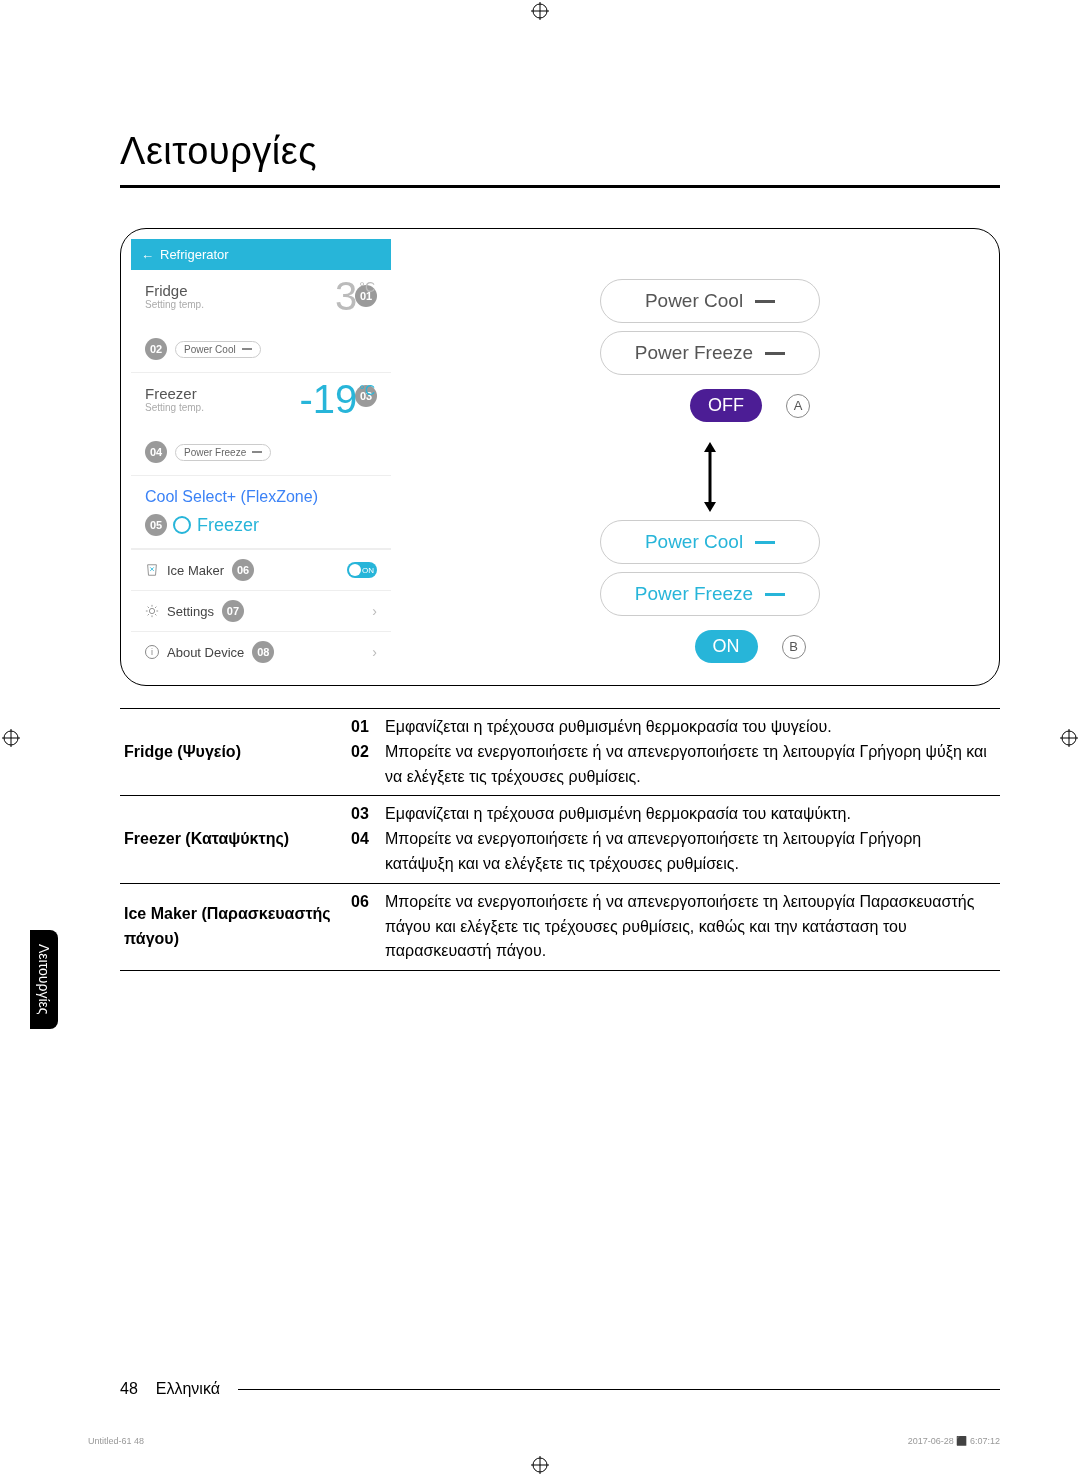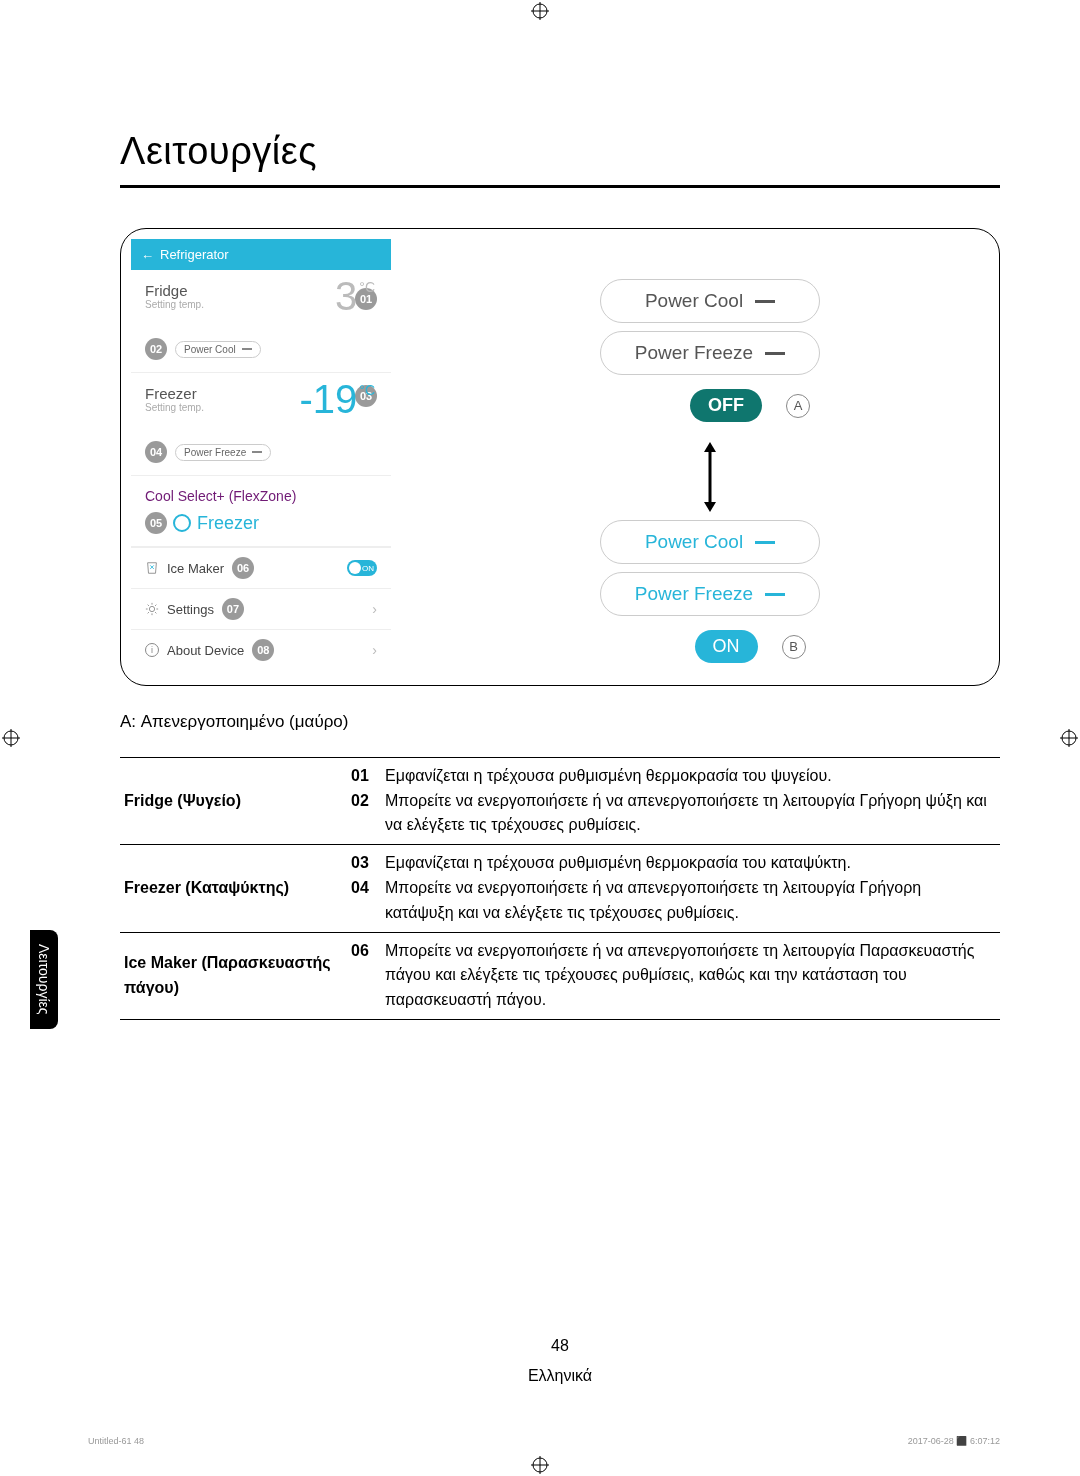--- a/index.html
+++ b/index.html
@@ -33,37 +33,37 @@
   .switch-on::before { content: ""; position: absolute; left: 2px; top: 2px; width: 12px; height: 12px; background: #fff; border-radius: 50%; }
   .icon-cup { width: 14px; height: 14px; display: inline-block; }
   .icon-gear { width: 14px; height: 14px; display: inline-block; }
   .icon-info { width: 14px; height: 14px; border: 1px solid #888; border-radius: 50%; display: inline-flex; align-items: center; justify-content: center; font-size: 9px; color: #888; }
   
   .diagram { flex: 1; display: flex; flex-direction: column; align-items: center; gap: 8px; padding-top: 40px; }
   .bigpill { border: 1px solid #ccc; border-radius: 24px; padding: 10px 22px; font-size: 19px; color: #555; display: flex; align-items: center; gap: 12px; min-width: 220px; justify-content: center; }
   .bigpill.cyan { color: #27b5d9; }
   .bigpill .dash2 { width: 20px; height: 3px; background: currentColor; }
   .state-pill { border-radius: 18px; padding: 6px 18px; font-size: 18px; color: #fff; display: inline-block; }
-  .state-pill.off { background: #0f766e; font-weight: bold; }
+  .state-pill.off { background: #4c1d95; }
   .state-pill.on { background: #27b5d9; }
   .state-row { display: flex; align-items: center; gap: 24px; margin: 6px 0 12px 80px; }
   .letter { width: 24px; height: 24px; border: 1px solid #888; border-radius: 50%; display: inline-flex; align-items: center; justify-content: center; font-size: 13px; color: #555; }
   .darrow { width: 12px; height: 70px; }
   
   .legend { margin-top: 22px; font-size: 17px; line-height: 1.7; }
   
   .tbl { width: 100%; border-collapse: collapse; margin-top: 20px; font-size: 16px; }
   .tbl td { border-top: 1px solid #000; border-bottom: 1px solid #000; padding: 6px 6px; vertical-align: top; line-height: 1.55; }
   .tbl td:first-child { width: 225px; font-weight: bold; vertical-align: middle; padding-left: 4px; }
   .desc-row { display: flex; gap: 8px; }
   .desc-row .num { font-weight: bold; width: 26px; flex-shrink: 0; }
   
   .sidetab { position: absolute; left: 30px; top: 930px; background: #000; color: #fff; font-size: 14px; padding: 14px 6px; border-radius: 0 8px 8px 0; writing-mode: vertical-rl; text-orientation: mixed; }
   
-  .footer { position: absolute; bottom: 78px; left: 120px; right: 80px; font-size: 16px; display: flex; align-items: center; gap: 12px; flex-direction: column; }
+  .footer { position: absolute; bottom: 78px; left: 120px; right: 80px; font-size: 16px; display: flex; align-items: center; gap: 18px; }
   .footer .line { flex: 1; border-top: 1px solid #000; }
   .tiny { position: absolute; bottom: 30px; left: 80px; right: 80px; font-size: 9px; color: #999; display: flex; justify-content: space-between; padding-left: 8px; }
 </style>
 </head>
 <body>
 
 <svg style="position:absolute;left:531px;top:2px" width="18" height="18">
     <circle cx="9" cy="9" r="7" fill="none" stroke="#000" stroke-width="1"></circle>
     <line x1="9" y1="0" x2="9" y2="18" stroke="#000"></line>
     <line x1="0" y1="9" x2="18" y2="9" stroke="#000"></line>
@@ -93,21 +93,21 @@
 
   <div class="illus-wrap">
 
     <div class="phone">
       <div class="phone-header">
         <span class="arrow">←</span>
         <span>Refrigerator</span>
       </div>
 
       <div class="panel">
-        <div style="display:flex;align-items:flex-end;gap:17px">
+        <div style="display:flex;align-items:center;gap:17px">
           <div style="flex:1">
             <div class="label">Fridge</div>
             <div class="sublabel">Setting temp.</div>
           </div>
           <span class="numbub">01</span>
         </div>
         <div class="big-temp grey">
           <span>3</span>
           <span class="unit">°C</span>
         </div>
@@ -135,21 +135,21 @@
         <div style="margin-top:28px;display:flex;align-items:center;gap:8px">
           <span class="numbub">04</span>
           <span class="pill">
             <span>Power Freeze</span>
             <span class="dash"></span>
           </span>
         </div>
       </div>
 
       <div class="panel">
-        <div style="font-size:14px;color:#701a75">Cool Select+ (FlexZone)</div>
+        <div style="font-size:16px;color:#3b82f6">Cool Select+ (FlexZone)</div>
         <div class="fz-line">
           <span class="numbub">05</span>
           <span class="fz-icon"></span>
           <span class="fz-text">Freezer</span>
         </div>
       </div>
 
       <div class="listrow">
         <svg class="icon-cup" viewBox="0 0 16 16">
             <path d="M3 2h10l-1 12H4z" fill="none" stroke="#888"></path>
@@ -206,21 +206,20 @@
         <span class="dash2"></span>
       </div>
       <div class="state-row">
         <span class="state-pill on">ON</span>
         <span class="letter">B</span>
       </div>
     </div>
   </div>
 
   <div class="legend">
-    <div>A: Απενεργοποιημένο (μαύρο)</div>
   </div>
 
   <table class="tbl">
     <tbody id="tbl-body">
         <tr>
           <td>Fridge (Ψυγείο)</td>
           <td>
             <div class="desc-row">
               <span class="num">01</span>
               <span>Εμφανίζεται η τρέχουσα ρυθμισμένη θερμοκρασία του ψυγείου.</span>

